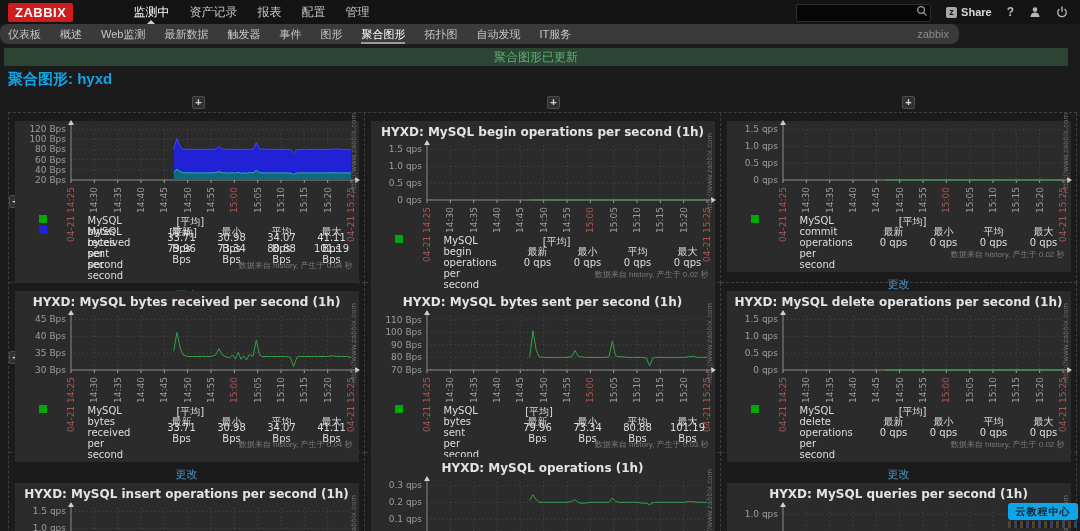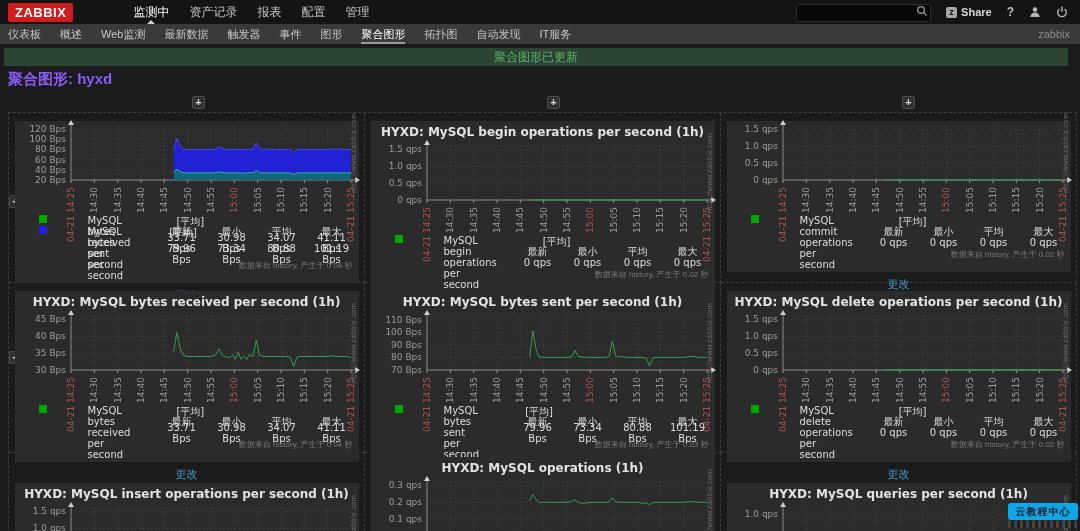--- a/index.html
+++ b/index.html
@@ -19,30 +19,30 @@
   .searchbox{position:relative;}
   .searchbox input{width:110px;height:14px;background:#070707;border:1px solid #2d2d2d;border-radius:2px;
         color:#ccc;font-size:11px;padding:1px 18px 1px 5px;outline:none;}
   .mag{position:absolute;right:3px;top:2px;cursor:pointer;line-height:0;}
   .share{display:flex;align-items:center;font-size:11px;color:#d8d8d8;font-weight:bold;cursor:pointer;}
   .zb{display:inline-block;width:11px;height:11px;background:#a8a8a8;color:#161616;font-size:9px;
       font-weight:bold;text-align:center;line-height:11px;border-radius:2px;margin-right:4px;}
   .hlp{color:#bdbdbd;font-size:12px;font-weight:bold;cursor:pointer;}
   .uic{cursor:pointer;line-height:0;}
   
-  .subnav{position:absolute;left:0;top:24px;width:1080px;height:20px;background:#3a3a3a;
-          display:flex;align-items:center;font-size:11px;color:#c6c6c6;}
+  .subnav{position:absolute;left:0;top:24px;width:959px;height:20px;background:#3a3a3a;
+          display:flex;align-items:center;font-size:11px;color:#c6c6c6;border-radius:8px;}
   .snav{display:flex;gap:19px;padding-left:8px;align-items:center;height:20px;}
   .snav .si{cursor:pointer;height:20px;line-height:20px;}
   .snav .si.active{color:#fff;box-shadow:inset 0 -2px 0 #9a9a9a;}
   .server{margin-left:auto;padding-right:10px;color:#8b8b8b;}
   
   .banner{position:absolute;left:4px;top:48px;width:1064px;height:18px;background:#2b4434;
           color:#5fb271;font-size:12px;text-align:center;line-height:18px;cursor:pointer;}
-  .ptitle{position:absolute;left:8px;top:70px;margin:0;font-size:15px;font-weight:bold;color:#8b5cf6;}
+  .ptitle{position:absolute;left:8px;top:70px;margin:0;font-size:15px;font-weight:bold;color:#0ea5e9;}
   
   .grid{position:absolute;left:8px;top:112px;display:grid;grid-template-columns:repeat(3,356px);
         border-top:1px dashed #3e3e3e;border-left:1px dashed #3e3e3e;}
   .cell{width:356px;height:170px;border-right:1px dashed #3e3e3e;border-bottom:1px dashed #3e3e3e;
         display:flex;flex-direction:column;align-items:center;padding-top:8px;box-sizing:border-box;}
   .cell.mid3{padding-top:4px;}
   .cell.side{padding-top:30px;}
   .graph{width:344px;background:#2b2b2b;cursor:pointer;}
   .gtitle{font-family:"DejaVu Sans",sans-serif;font-size:12px;font-weight:bold;color:#e3e3e3;
           text-align:center;margin:4px 0 2px;}

